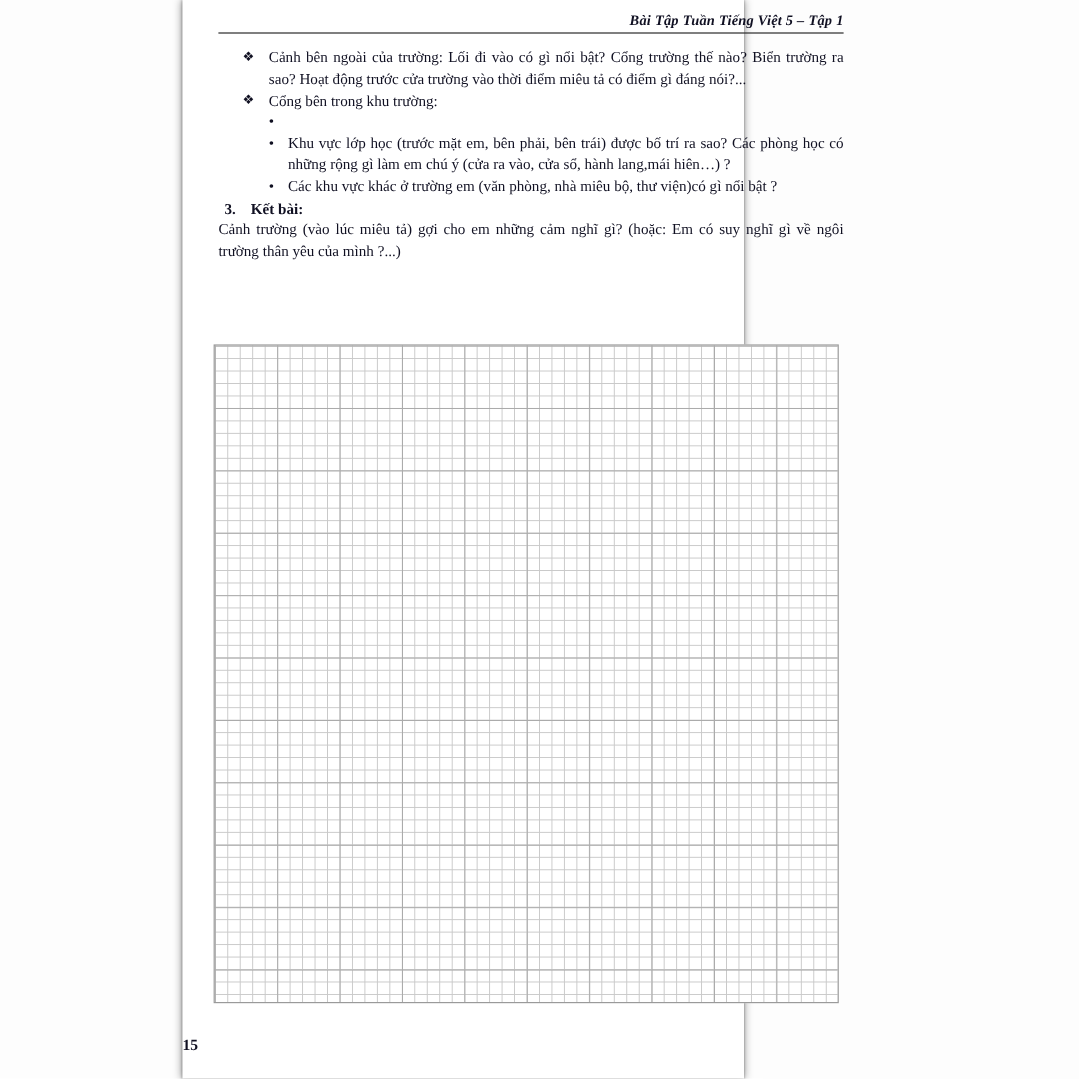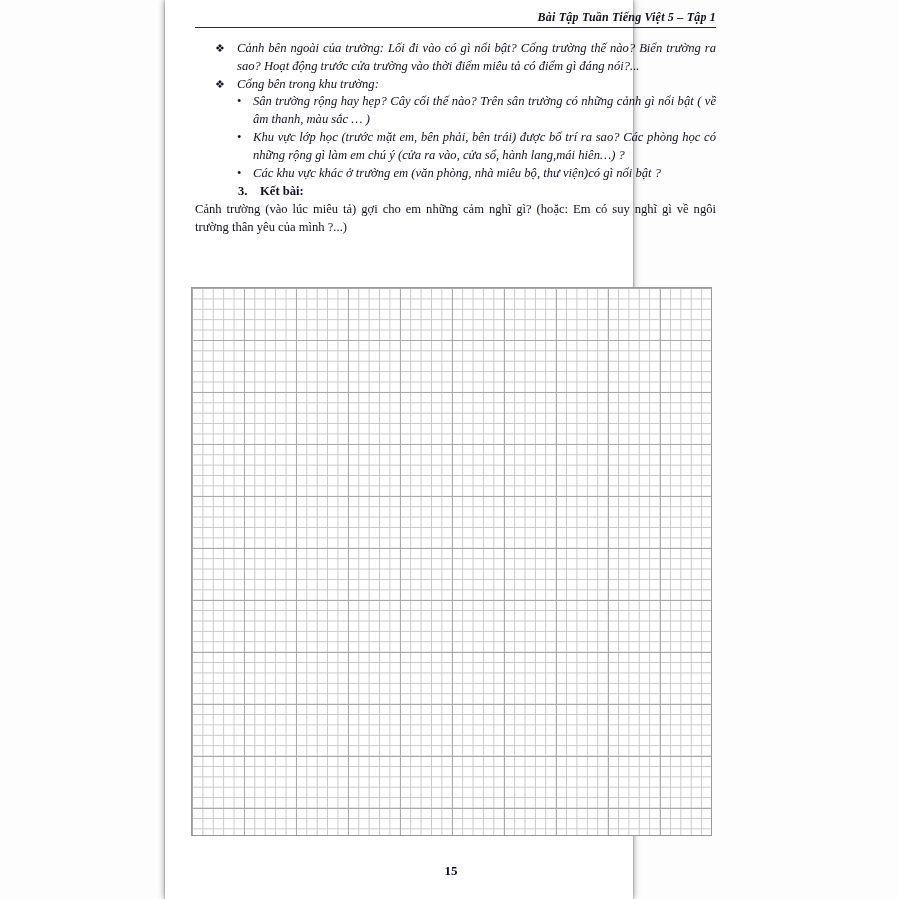--- a/index.html
+++ b/index.html
@@ -8,64 +8,64 @@
     --grid-major:#ababab;
     --rule:#2b2b2b;
   }
   *{margin:0;padding:0;box-sizing:border-box;}
   html,body{width:899px;height:899px;background:#ffffff;overflow:hidden;}
   body{font-family:"Liberation Serif","DejaVu Serif",serif;color:var(--text);}
 
   .canvas{position:relative;width:899px;height:899px;background:#fdfdfd;}
 
   .page{
-    position:absolute;left:165px;top:0;width:468px;height:899px;
+    position:absolute;left:152px;top:0;width:468px;height:899px;
     background:#ffffff;
     box-shadow:0 0 7px rgba(0,0,0,0.45), 0 0 2px rgba(0,0,0,0.35);
   }
 
   .hdr{
     position:absolute;top:10px;left:30px;width:521px;
     text-align:right;font-size:12px;font-weight:bold;font-style:italic;
     letter-spacing:0.2px;
   }
   .hdr-rule{
     position:absolute;top:27px;left:30px;width:521px;height:0;
     border-bottom:1.4px solid var(--rule);
   }
 
   .text-block{
     position:absolute;top:40px;left:30px;width:521px;
     font-size:12.6px;line-height:17.8px;
   }
   .li{display:flex;}
-  .li .tx{flex:1;text-align:justify;font-style:italic;}
+  .li .tx{flex:1;text-align:justify;}
   .lvl1{padding-left:20px;}
   .lvl1 .mk{width:22px;flex:0 0 22px;font-size:11px;line-height:17.8px;}
   .lvl2{padding-left:42px;}
   .lvl2 .mk{width:16px;flex:0 0 16px;}
-  .heading{padding-left:5px;font-weight:bold;margin-top:1px;margin-left:38px;}
+  .heading{padding-left:5px;font-weight:bold;margin-top:1px;}
   .heading .num{display:inline-block;width:22px;}
   .para{text-align:justify;}
 
   .grid{
     position:absolute;left:26px;top:287px;width:521px;height:549px;
     border:1px solid #9a9a9a;
     background-color:#ffffff;
     background-image:
       linear-gradient(to right, var(--grid-major) 1px, transparent 1px),
       linear-gradient(to bottom, var(--grid-major) 1px, transparent 1px),
       linear-gradient(to right, var(--grid-minor) 1px, transparent 1px),
       linear-gradient(to bottom, var(--grid-minor) 1px, transparent 1px);
     background-size:52px 52px, 52px 52px, 10.4px 10.4px, 10.4px 10.4px;
   }
 
   .ftr{
     position:absolute;bottom:20px;left:0;width:572px;
-    text-align:center;font-size:13px;font-weight:bold;
+    text-align:left;font-size:13px;font-weight:bold;
   }
 </style>
 </head>
 <body>
 
 <div class="canvas">
   <div class="page">
 
     <div class="hdr">Bài Tập Tuần Tiếng Việt 5 – Tập 1</div>
     <div class="hdr-rule"></div>
@@ -77,21 +77,20 @@
         <span class="tx">Cảnh bên ngoài của trường: Lối đi vào có gì nổi bật? Cổng trường thế nào? Biển trường ra sao? Hoạt động trước cửa trường vào thời điểm miêu tả có điểm gì đáng nói?...</span>
       </div>
 
       <div class="li lvl1">
         <span class="mk">❖</span>
         <span class="tx">Cổng bên trong khu trường:</span>
       </div>
 
       <div class="li lvl2">
         <span class="mk">•</span>
-        <span class="tx">Sân trường rộng hay hẹp? Cây cối thế nào? Trên sân trường có những cảnh gì nổi bật ( về âm thanh, màu sắc … )</span>
       </div>
 
       <div class="li lvl2">
         <span class="mk">•</span>
         <span class="tx">Khu vực lớp học (trước mặt em, bên phải, bên trái) được bố trí ra sao? Các phòng học có những rộng gì làm em chú ý (cửa ra vào, cửa sổ, hành lang,mái hiên…) ?</span>
       </div>
 
       <div class="li lvl2">
         <span class="mk">•</span>
         <span class="tx">Các khu vực khác ở trường em (văn phòng, nhà miêu bộ, thư viện)có gì nổi bật ?</span>

